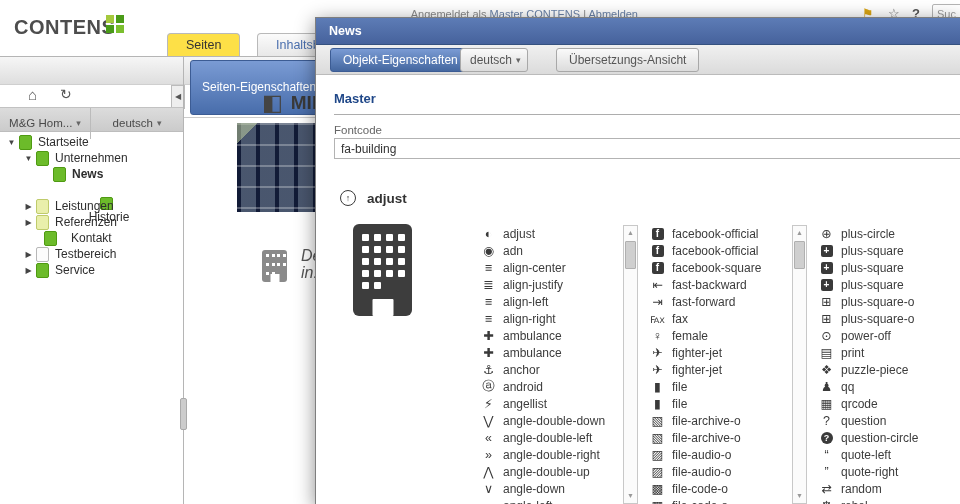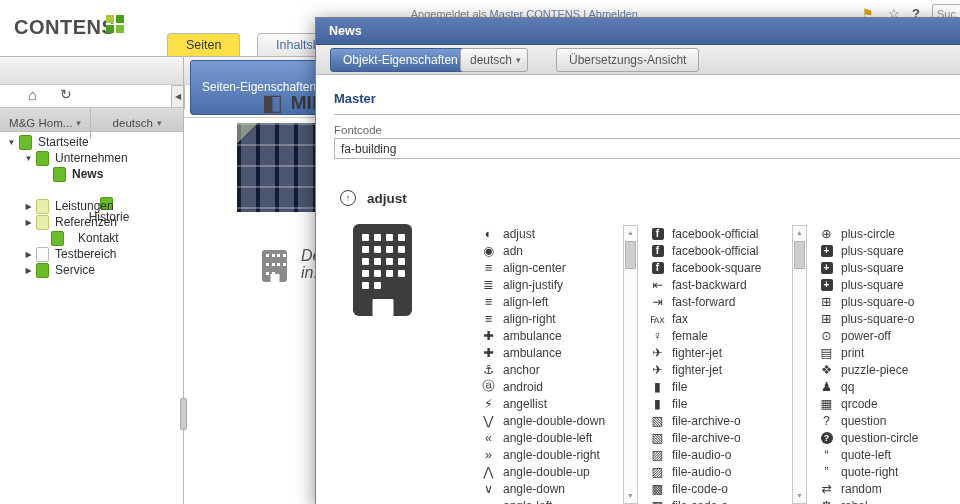--- a/index.html
+++ b/index.html
@@ -177,21 +177,21 @@
     <div class="trow" style="padding-left: 21px;">
       <span class="tarrow">▶</span>
       <span class="ticon yellow"></span>
       <span class="tlabel">Leistungen</span>
     </div>
     <div class="trow" style="padding-left: 21px;">
       <span class="tarrow">▶</span>
       <span class="ticon yellow"></span>
       <span class="tlabel">Referenzen</span>
     </div>
-    <div class="trow" style="padding-left: 28px; gap: 8px;">
+    <div class="trow" style="padding-left: 21px; gap: 8px;">
       <span class="tarrow"></span>
       <span class="ticon green"></span>
       <span class="tlabel">Kontakt</span>
     </div>
     <div class="trow" style="padding-left: 21px;">
       <span class="tarrow">▶</span>
       <span class="ticon white"></span>
       <span class="tlabel">Testbereich</span>
     </div>
     <div class="trow" style="padding-left: 21px;">

